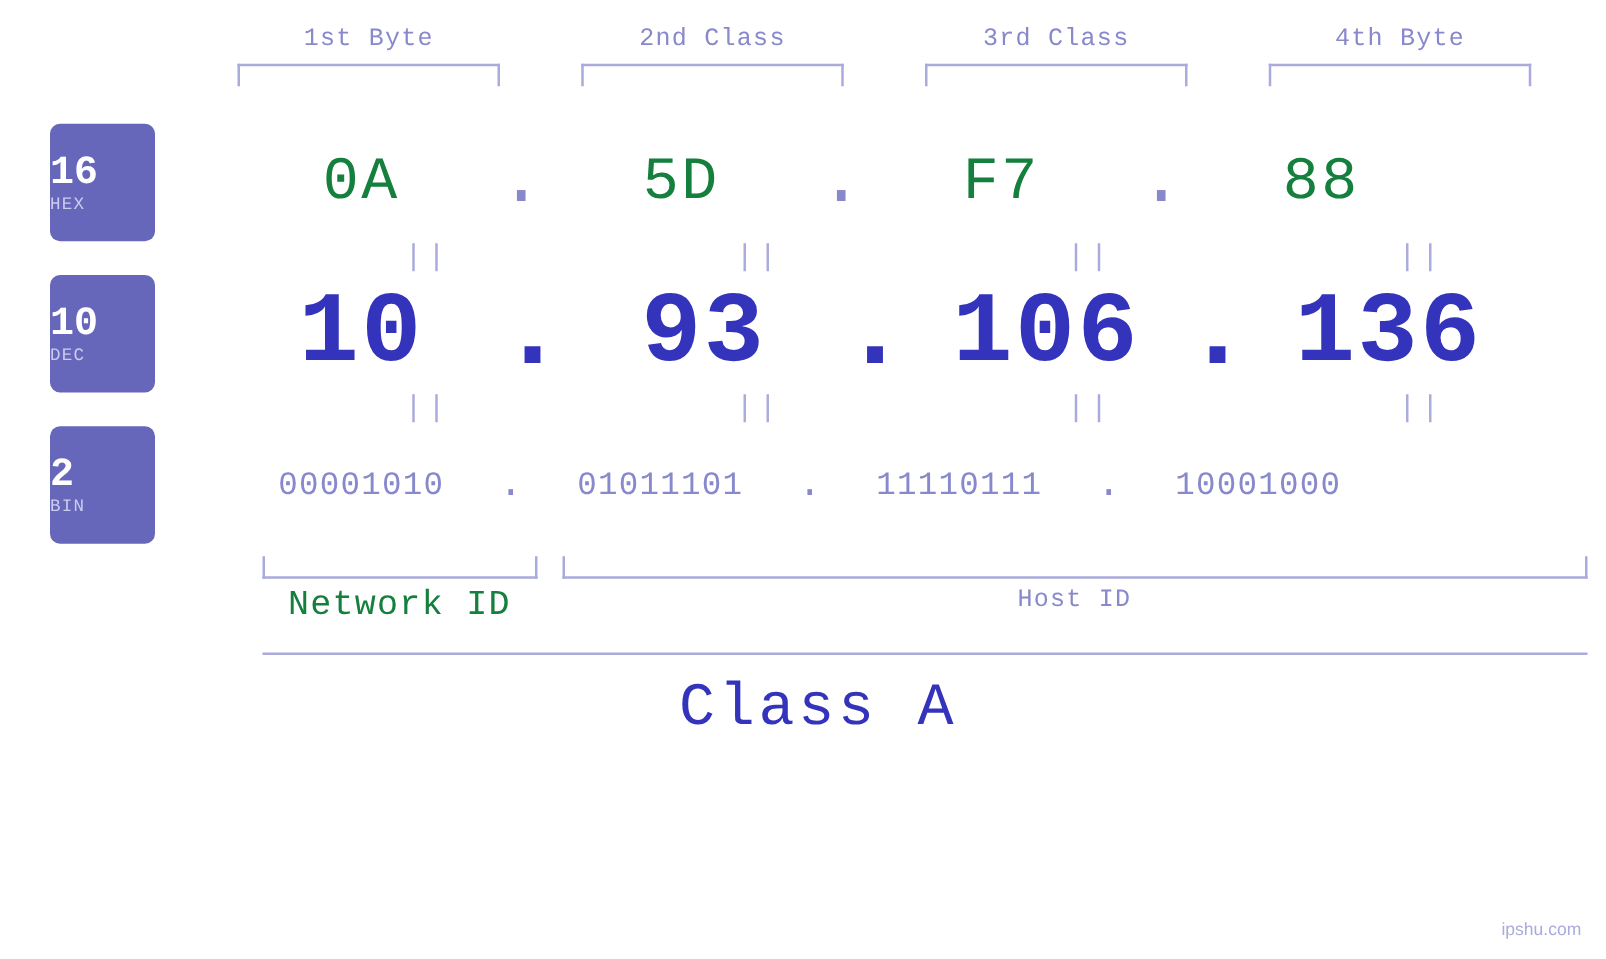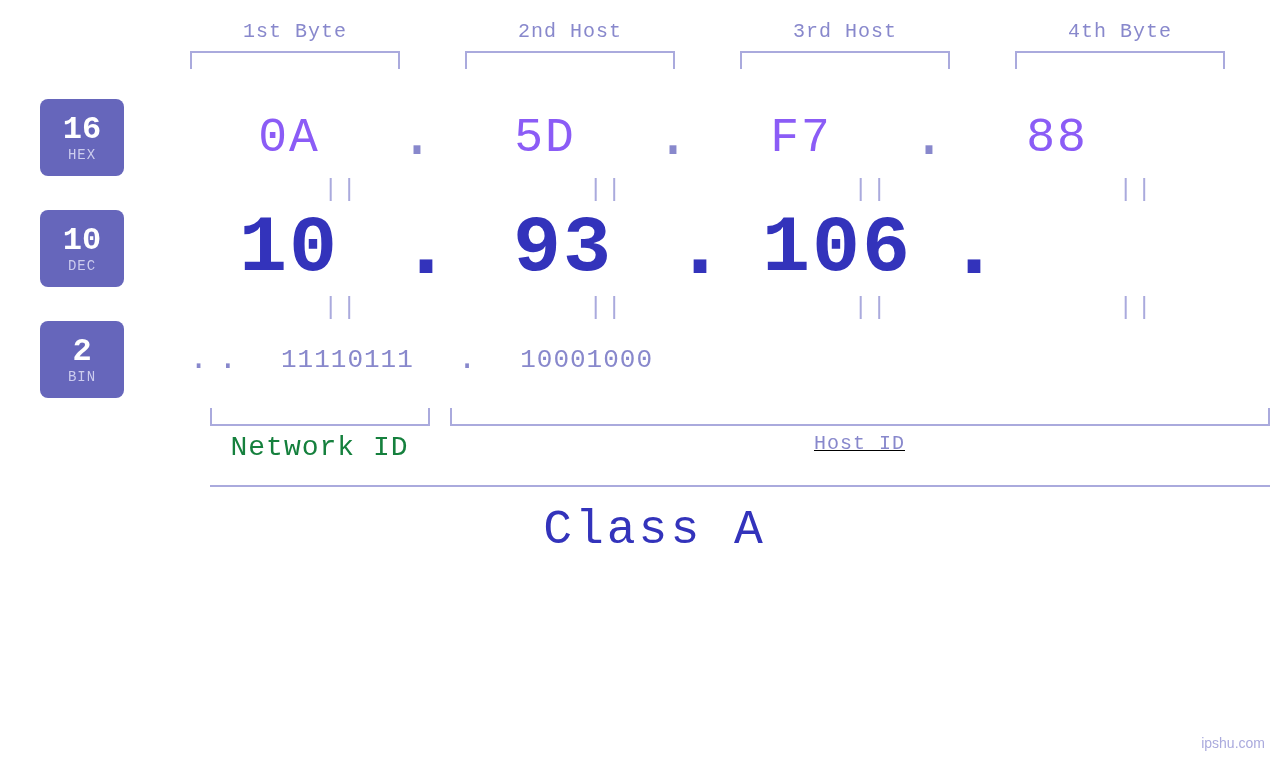--- a/index.html
+++ b/index.html
@@ -65,26 +65,26 @@
       display: flex;
       align-items: center;
       width: 1285px;
       margin-bottom: 0;
       position: relative;
     }
 
     
     .base-badge {
       width: 84px;
-      height: 77px;
+      height: 94px;
       border-radius: 8px;
       background: #6666bb;
       display: flex;
       flex-direction: column;
-      align-items: center;
+      align-items: flex-start;
       justify-content: center;
       margin-left: 40px;
       flex-shrink: 0;
     }
 
     .base-number {
       color: #ffffff;
       font-size: 32px;
       font-weight: bold;
       line-height: 1.1;
@@ -114,21 +114,21 @@
 
     .dot-sep {
       color: #8888cc;
       font-size: 60px;
       margin: 0 5px;
       line-height: 1;
     }
 
     
     .hex-value {
-      color: #8b5cf6;
+      color: #15803d;
       font-size: 48px;
       letter-spacing: 2px;
     }
 
     
     .dec-value {
       color: #3333bb;
       font-size: 80px;
       font-weight: bold;
       letter-spacing: 2px;
@@ -181,22 +181,22 @@
       letter-spacing: 4px;
     }
   </style>
 </head>
 <body>
 
 <div class="main-container">
 
   <div class="byte-headers">
     <div class="byte-header">1st Byte</div>
-    <div class="byte-header">2nd Host</div>
-    <div class="byte-header">3rd Host</div>
+    <div class="byte-header">2nd Class</div>
+    <div class="byte-header">3rd Class</div>
     <div class="byte-header">4th Byte</div>
   </div>
 
   <div class="top-brackets">
     <div class="bracket-top"></div>
     <div class="bracket-top"></div>
     <div class="bracket-top"></div>
     <div class="bracket-top"></div>
   </div>
 
@@ -242,58 +242,67 @@
       </div>
       <span class="dot-sep" style="font-size:90px; color:#3333bb; font-weight:bold;">.</span>
       <div class="byte-cell">
         <span class="dec-value">93</span>
       </div>
       <span class="dot-sep" style="font-size:90px; color:#3333bb; font-weight:bold;">.</span>
       <div class="byte-cell">
         <span class="dec-value">106</span>
       </div>
       <span class="dot-sep" style="font-size:90px; color:#3333bb; font-weight:bold;">.</span>
+      <div class="byte-cell">
+        <span class="dec-value">136</span>
+      </div>
     </div>
   </div>
 
   <div class="eq-between">
     <div class="eq-cell">||</div>
     <div class="eq-cell">||</div>
     <div class="eq-cell">||</div>
     <div class="eq-cell">||</div>
   </div>
 
   <div class="data-row">
     <div class="base-badge">
       <span class="base-number">2</span>
       <span class="base-label">BIN</span>
     </div>
     <div class="bytes-values">
+      <div class="byte-cell">
+        <span class="bin-value">00001010</span>
+      </div>
       <span class="dot-sep" style="font-size:32px;">.</span>
+      <div class="byte-cell">
+        <span class="bin-value">01011101</span>
+      </div>
       <span class="dot-sep" style="font-size:32px;">.</span>
       <div class="byte-cell">
         <span class="bin-value">11110111</span>
       </div>
       <span class="dot-sep" style="font-size:32px;">.</span>
       <div class="byte-cell">
         <span class="bin-value">10001000</span>
       </div>
     </div>
   </div>
 
   <div style="display:flex; margin-left:194px; width:1060px; margin-top:10px;">
     <div style="width:220px; height:18px; border-bottom:2px solid #aaaadd; border-left:2px solid #aaaadd; border-right:2px solid #aaaadd;"></div>
     <div style="flex:1; height:18px; border-bottom:2px solid #aaaadd; border-left:2px solid #aaaadd; border-right:2px solid #aaaadd; margin-left:20px;"></div>
   </div>
 
   <div style="display:flex; margin-left:194px; width:1060px; margin-top:6px;">
     <div style="width:220px; text-align:center;">
       <span style="color:#15803d; font-size:28px; letter-spacing:1px;">Network ID</span>
     </div>
-    <div style="flex:1; text-align:center; margin-left:20px;text-decoration:underline;">
+    <div style="flex:1; text-align:center; margin-left:20px;">
       <span style="color:#8888cc; font-size:20px; letter-spacing:1px;">Host ID</span>
     </div>
   </div>
 
   <div style="margin-left:194px; width:1060px; border-bottom:2px solid #aaaadd; margin-top:22px;"></div>
 
   <div class="class-a-row">
     <span class="class-a-value">Class A</span>
   </div>
 

